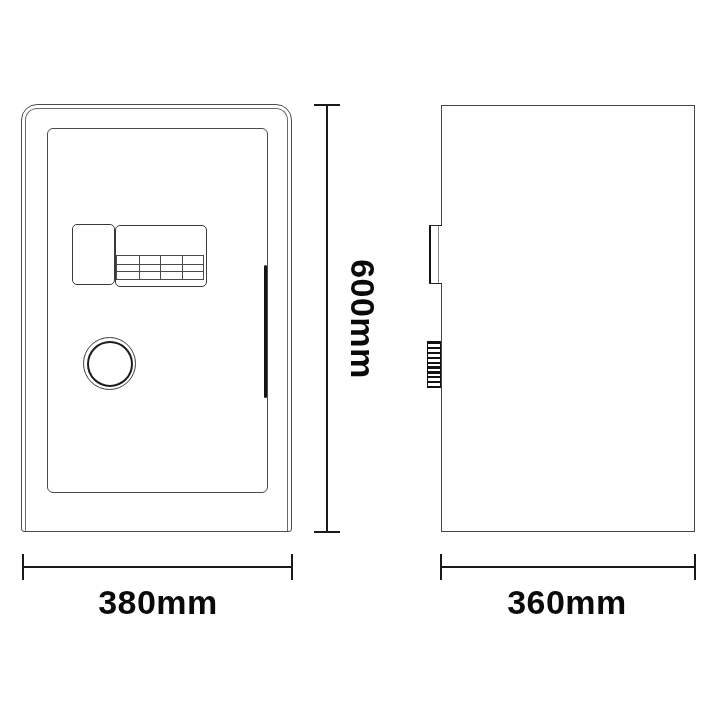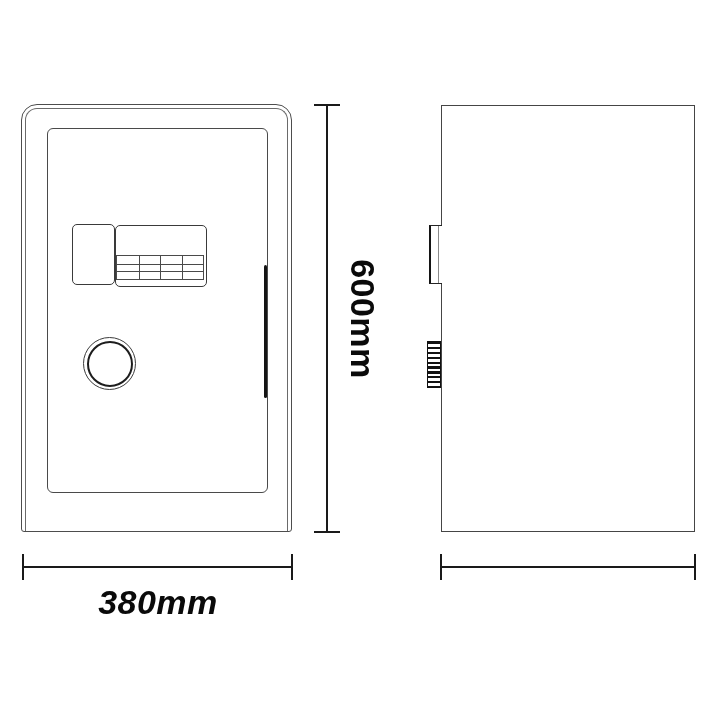--- a/index.html
+++ b/index.html
@@ -116,19 +116,20 @@
   <div class="abs knob-side"></div>
 
   <div class="abs dim" style="left:326px;top:105px;width:2px;height:428px;"></div>
   <div class="abs dim" style="left:314px;top:104px;width:26px;height:2px;"></div>
   <div class="abs dim" style="left:314px;top:531px;width:26px;height:2px;"></div>
   <div class="abs dim-label rot90" style="left:263px;top:301px;width:200px;">600mm</div>
 
   <div class="abs dim" style="left:22px;top:566px;width:271px;height:2px;"></div>
   <div class="abs dim" style="left:22px;top:554px;width:2px;height:26px;"></div>
   <div class="abs dim" style="left:291px;top:554px;width:2px;height:26px;"></div>
-  <div class="abs dim-label" style="left:58px;top:584px;width:200px;font-style:italic;">380mm</div>
+  <div class="abs dim-label" style="left:58px;top:584px;width:200px;">380mm</div>
 
   <div class="abs dim" style="left:440px;top:566px;width:256px;height:2px;"></div>
   <div class="abs dim" style="left:440px;top:554px;width:2px;height:26px;"></div>
   <div class="abs dim" style="left:694px;top:554px;width:2px;height:26px;"></div>
+  <div class="abs dim-label" style="left:467px;top:584px;width:200px;">360mm</div>
 
 </div>
 
 </body></html>

